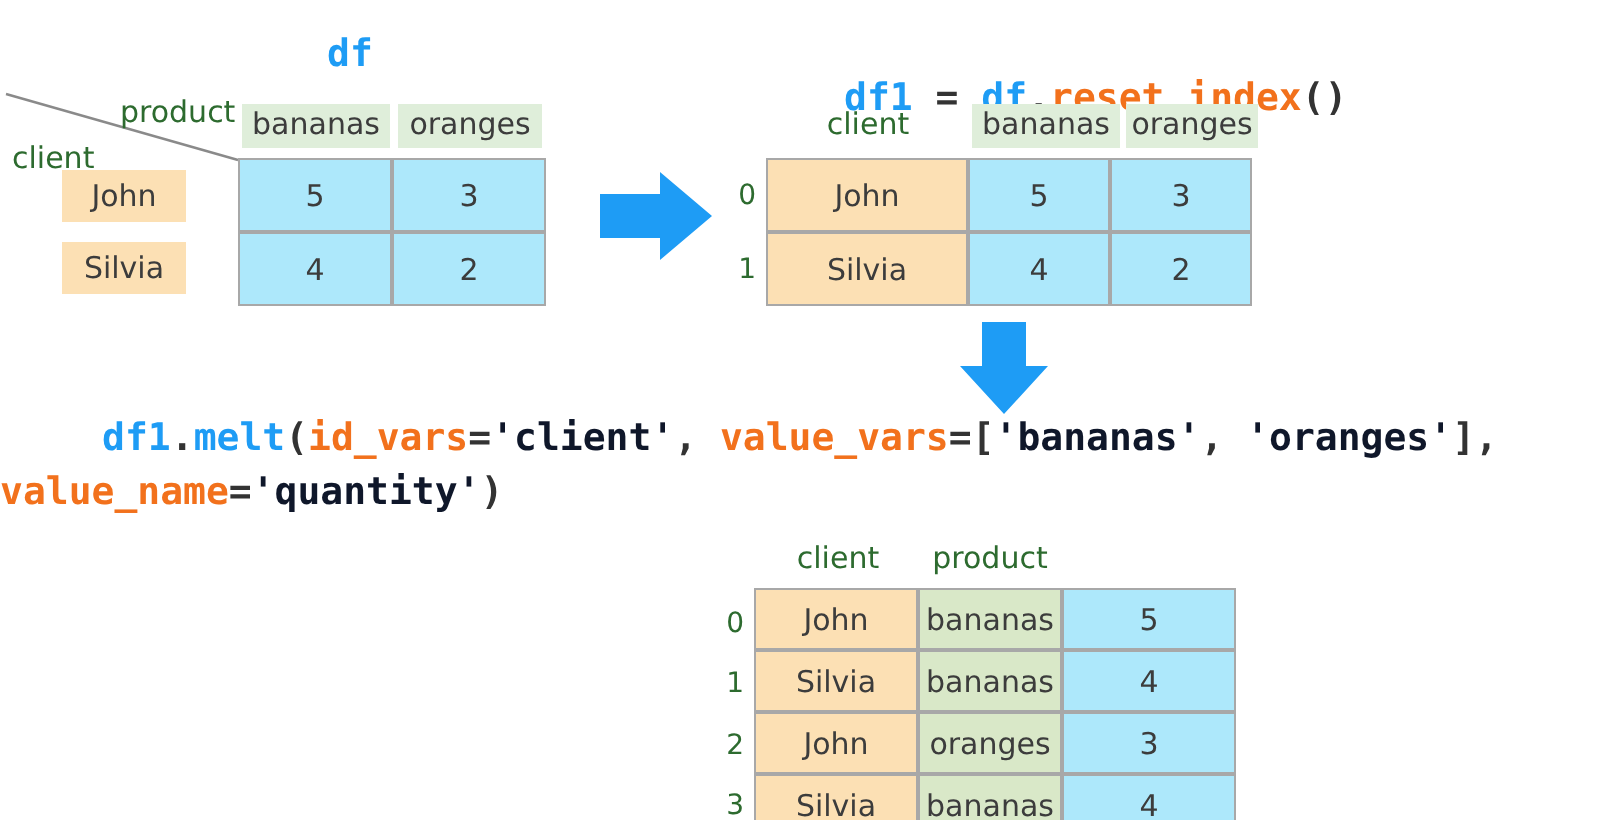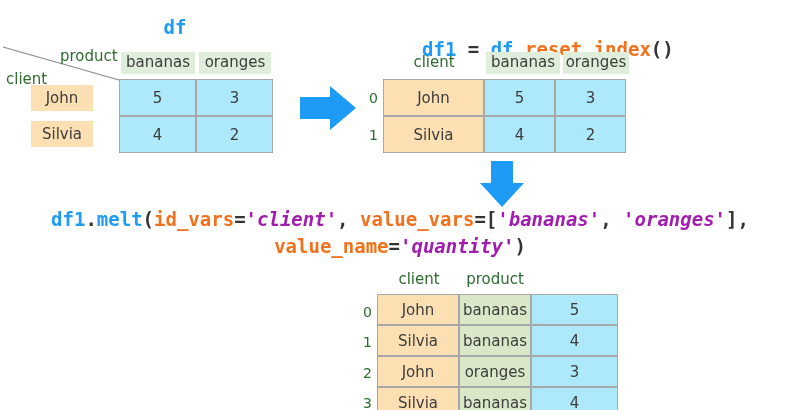--- a/index.html
+++ b/index.html
@@ -27,21 +27,21 @@
   
   .code {
     font-family: "DejaVu Sans Mono", monospace;
     font-size: 19px;
     font-weight: bold;
     white-space: pre;
     letter-spacing: 0px;
   }
   .c-blue  { color: #1e9cf5; }
   .c-org   { color: #f2711c; }
-  .c-green { color: #a21caf; font-style: italic; }
+  .c-green { color: #0f172a; }
   .c-dark  { color: #333333; }
 
   
   .fieldlabel {
     font-size: 15px;
     color: #2d6b2f;
     font-family: "DejaVu Sans", sans-serif;
     white-space: nowrap;
   }
   .idxlabel {
@@ -144,21 +144,21 @@
   <div class="abs cell cell-orange" style="left:383px; top:105px; width:101px; height:37px;">Silvia</div>
   <div class="abs cell cell-blue" style="left:484px; top:105px; width:71px; height:37px;">4</div>
   <div class="abs cell cell-blue" style="left:555px; top:105px; width:71px; height:37px;">2</div>
 
   <svg class="arrow" style="left:477px; top:150px;" width="50" height="48" viewBox="0 0 50 48">
     <polygon points="14,0 36,0 36,22 47,22 25,46 3,22 14,22" fill="#1e9cf5"></polygon>
   </svg>
 
   <div class="abs code" style="left:0px; top:197px; width:800px; text-align:center;" id="melt-line-1"><span class="c-blue">df1</span><span class="c-dark">.</span><span class="c-blue">melt</span><span class="c-dark">(</span><span class="c-org">id_vars</span><span class="c-dark">=</span><span class="c-green">'client'</span><span class="c-dark">, </span><span class="c-org">value_vars</span><span class="c-dark">=[</span><span class="c-green">'bananas'</span><span class="c-dark">, </span><span class="c-green">'oranges'</span><span class="c-dark">],</span></div>
 
-  <div class="abs code" style="left:0px; top:224px; width:800px; text-align:center;" id="melt-line-2"><span class="c-org">value_name</span><span class="c-dark">=</span><span class="c-green">'quantity'</span><span class="c-dark">)</span></div>
+  <div class="abs code" style="left:0px; top:224px; width:800px; text-align:left;" id="melt-line-2"><span class="c-org">value_name</span><span class="c-dark">=</span><span class="c-green">'quantity'</span><span class="c-dark">)</span></div>
 
   <div class="abs colhead chip-plain" style="left:379px; top:258px; width:80px; height:22px;">client</div>
   <div class="abs colhead chip-plain" style="left:459px; top:258px; width:72px; height:22px;">product</div>
 
   <div class="abs idxlabel" style="left:356px; top:293px;">0</div>
   <div class="abs idxlabel" style="left:356px; top:323px;">1</div>
   <div class="abs idxlabel" style="left:356px; top:354px;">2</div>
   <div class="abs idxlabel" style="left:356px; top:384px;">3</div>
 
   <div class="abs cell cell-orange" style="left:377px; top:283px; width:82px; height:31px;">John</div>

